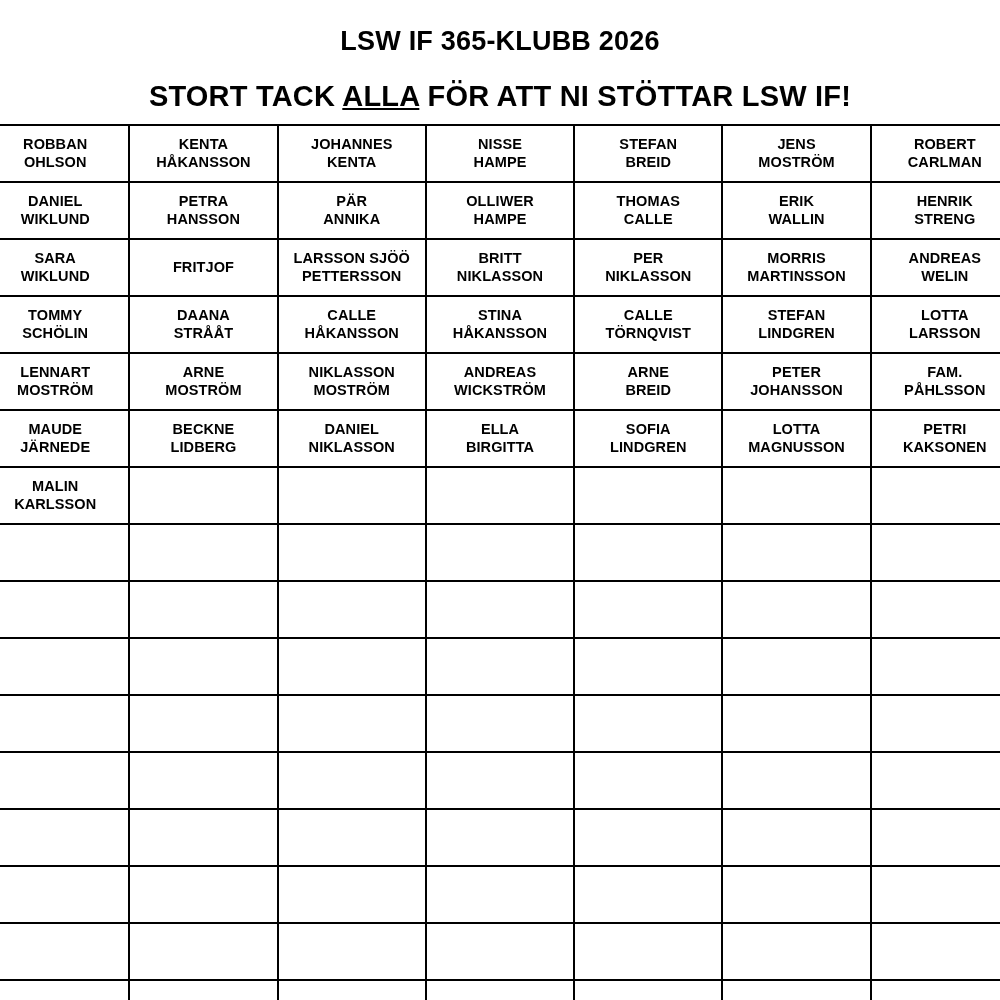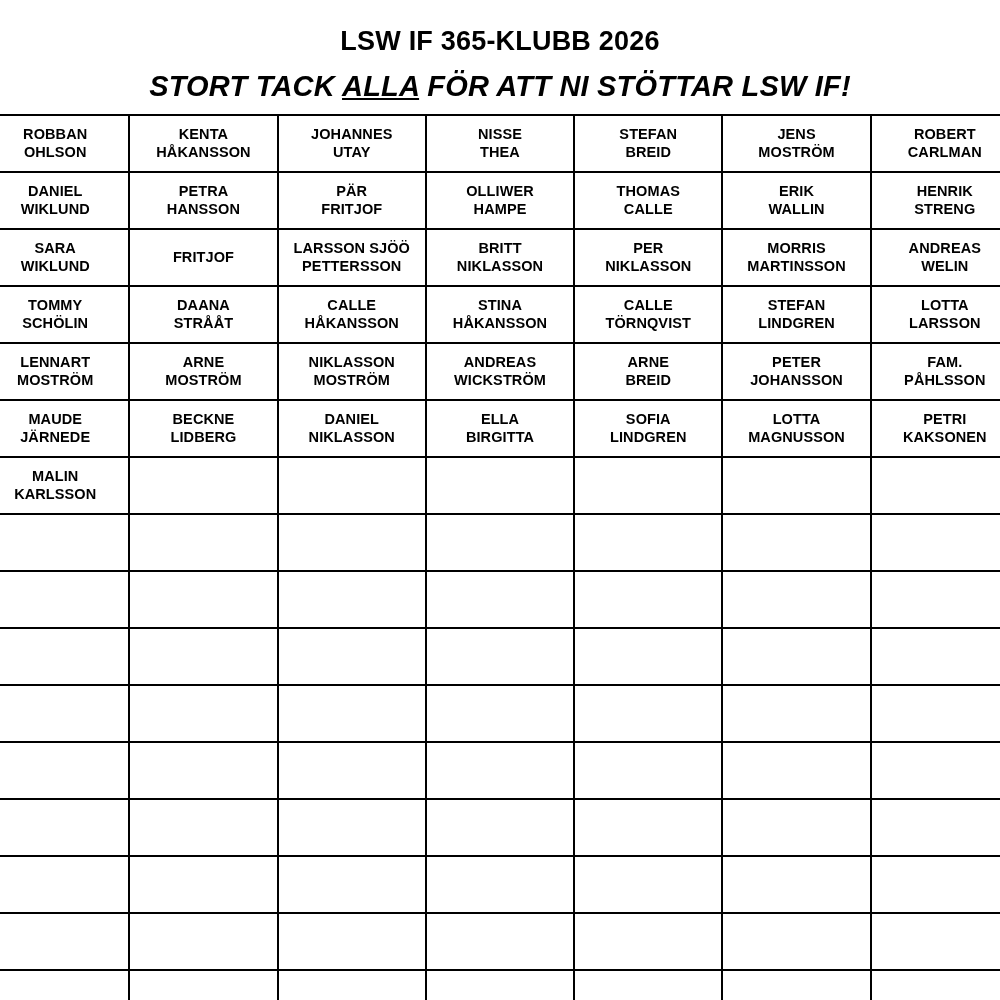--- a/index.html
+++ b/index.html
@@ -27,24 +27,23 @@
     font-weight: bold;
     letter-spacing: 0.2px;
   }
   .title-1 {
     font-size: 27px;
     margin-top: 26px;
     line-height: 1.12;
   }
   .title-2 {
     font-size: 29px;
-    margin-top: 14px;
+    margin-top: 24px;
     margin-bottom: 11px;
     line-height: 1.12;
-    font-style: italic;
   }
   .title-2 .underline {
     text-decoration: underline;
     text-underline-offset: 2px;
   }
   table.grid {
     border-collapse: collapse;
     width: 982px;
     table-layout: fixed;
   }
@@ -76,37 +75,37 @@
   <div class="heading title-2"><span>STORT TACK </span><span class="underline">ALLA</span><span> FÖR ATT NI STÖTTAR LSW IF!</span></div>
 
   <table class="grid">
     <tbody>
         <tr>
           <td>ROBBAN
 OHLSON</td>
           <td>KENTA
 HÅKANSSON</td>
           <td>JOHANNES
-UTAY</td>
+KENTA</td>
           <td>NISSE
-THEA</td>
+HAMPE</td>
           <td>STEFAN
 BREID</td>
           <td>JENS
 MOSTRÖM</td>
           <td>ROBERT
 CARLMAN</td>
         </tr>
         <tr>
           <td>DANIEL
 WIKLUND</td>
           <td>PETRA
 HANSSON</td>
           <td>PÄR
-FRITJOF</td>
+ANNIKA</td>
           <td>OLLIWER
 HAMPE</td>
           <td>THOMAS
 CALLE</td>
           <td>ERIK
 WALLIN</td>
           <td>HENRIK
 STRENG</td>
         </tr>
         <tr>

